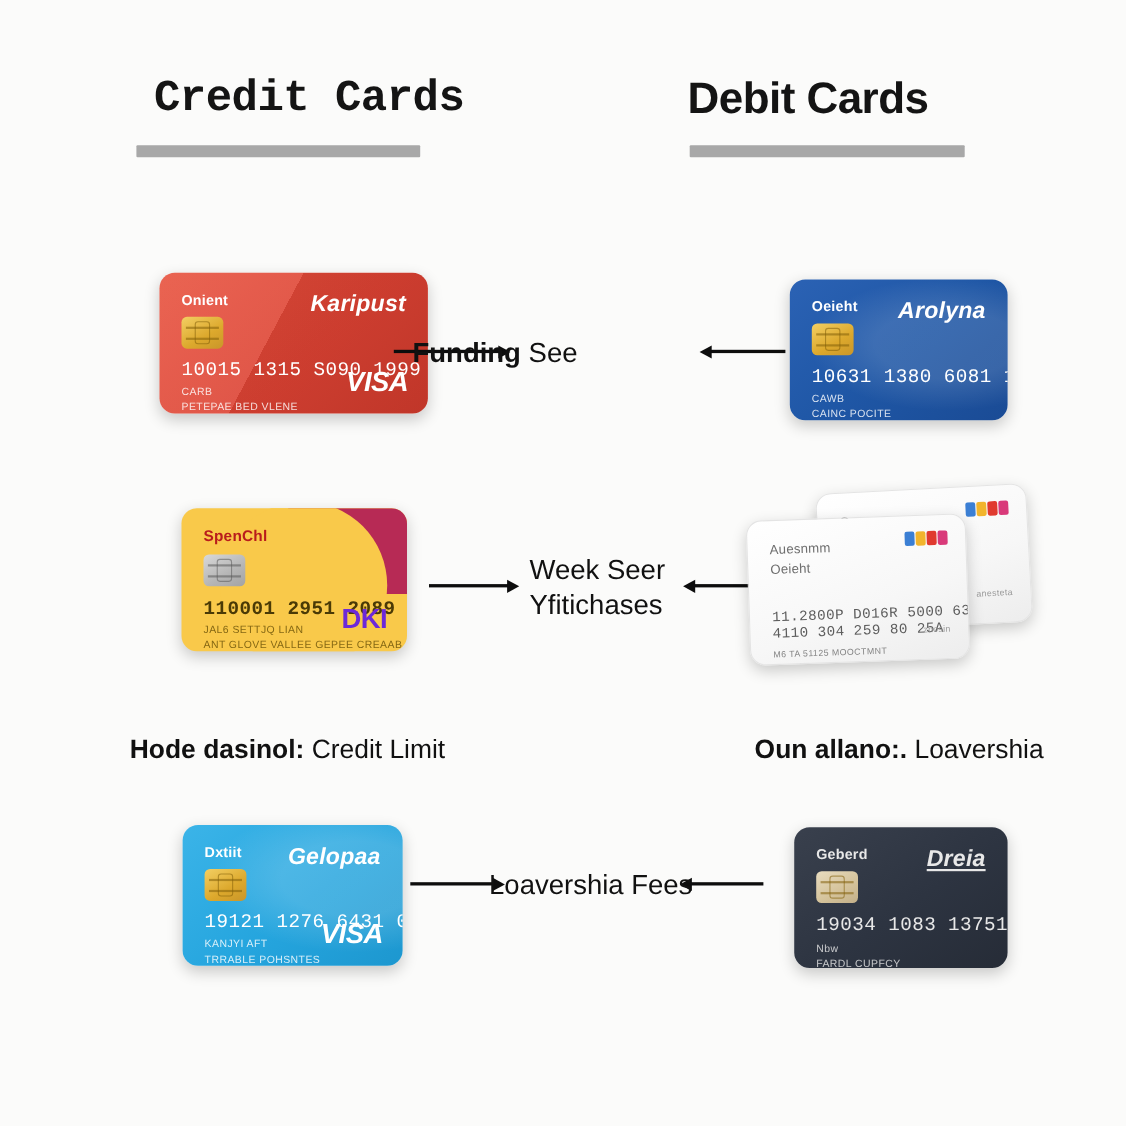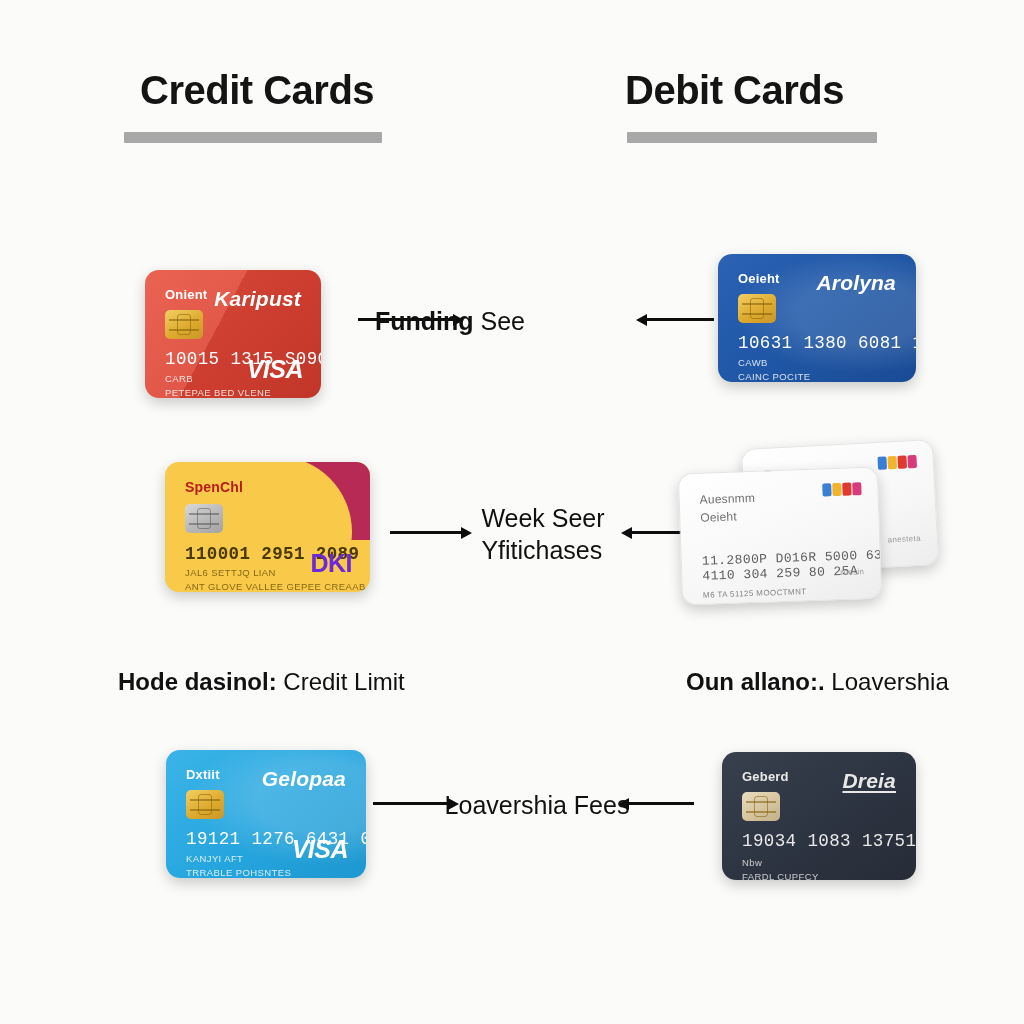--- a/index.html
+++ b/index.html
@@ -13,21 +13,21 @@
 
   
   .col-title {
     position: absolute;
     font-size: 40px;
     font-weight: bold;
     color: #141414;
     letter-spacing: -0.5px;
     white-space: nowrap;
   }
-  .title-credit { left: 140px; top: 68px; }
+  .title-credit { left: 140px; top: 68px; font-family: Liberation Mono, monospace; }
   .title-debit  { left: 625px; top: 68px; }
   .title-rule {
     position: absolute;
     height: 11px;
     background: #a8a8a8;
     border-radius: 1px;
   }
   .rule-credit { left: 124px; top: 132px; width: 258px; }
   .rule-debit  { left: 627px; top: 132px; width: 250px; }
 
@@ -128,21 +128,21 @@
     opacity: 0.82;
   }
   .netlogo {
     position: absolute; right: 18px; bottom: 14px;
     font-size: 25px; font-weight: bold; font-style: italic;
     letter-spacing: -0.5px;
   }
 
   
   #card-red {
-    left: 145px; top: 270px; width: 176px; height: 128px;
+    left: 145px; top: 248px; width: 244px; height: 128px;
     background: linear-gradient(135deg,#e8523e 0%,#dc4233 55%,#cf3a2c 100%);
     color: #fff;
   }
   #card-red .sheen {
     background: linear-gradient(118deg, rgba(255,255,255,0.10) 0 42%, rgba(0,0,0,0.07) 42% 100%);
   }
   #card-red .chip { top: 40px; }
   #card-red .card-number { top: 79px; }
   #card-red .card-sub { top: 102px; }
   #card-red .netlogo { color: #fff; }

